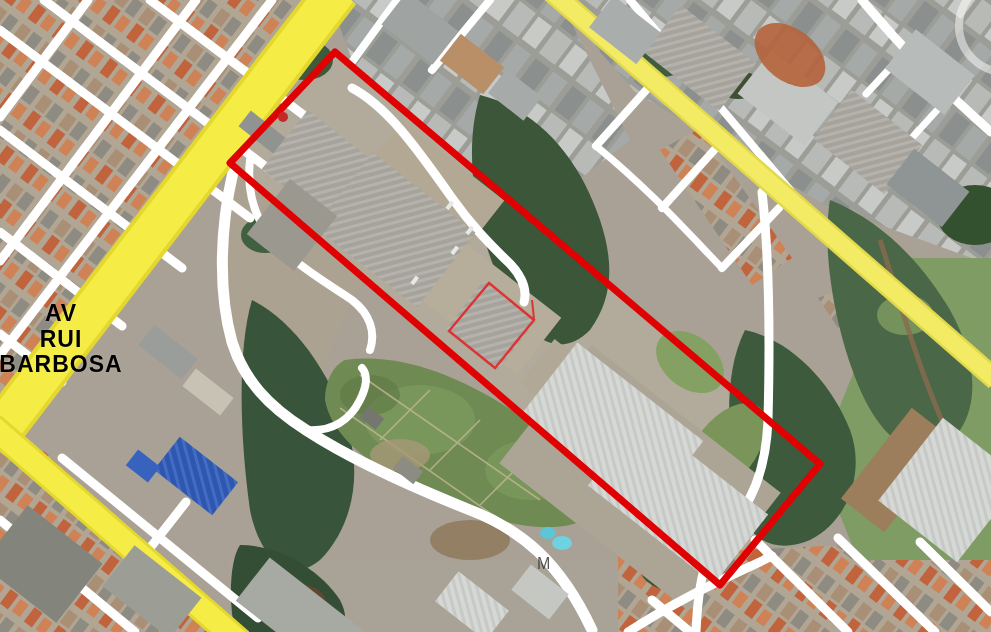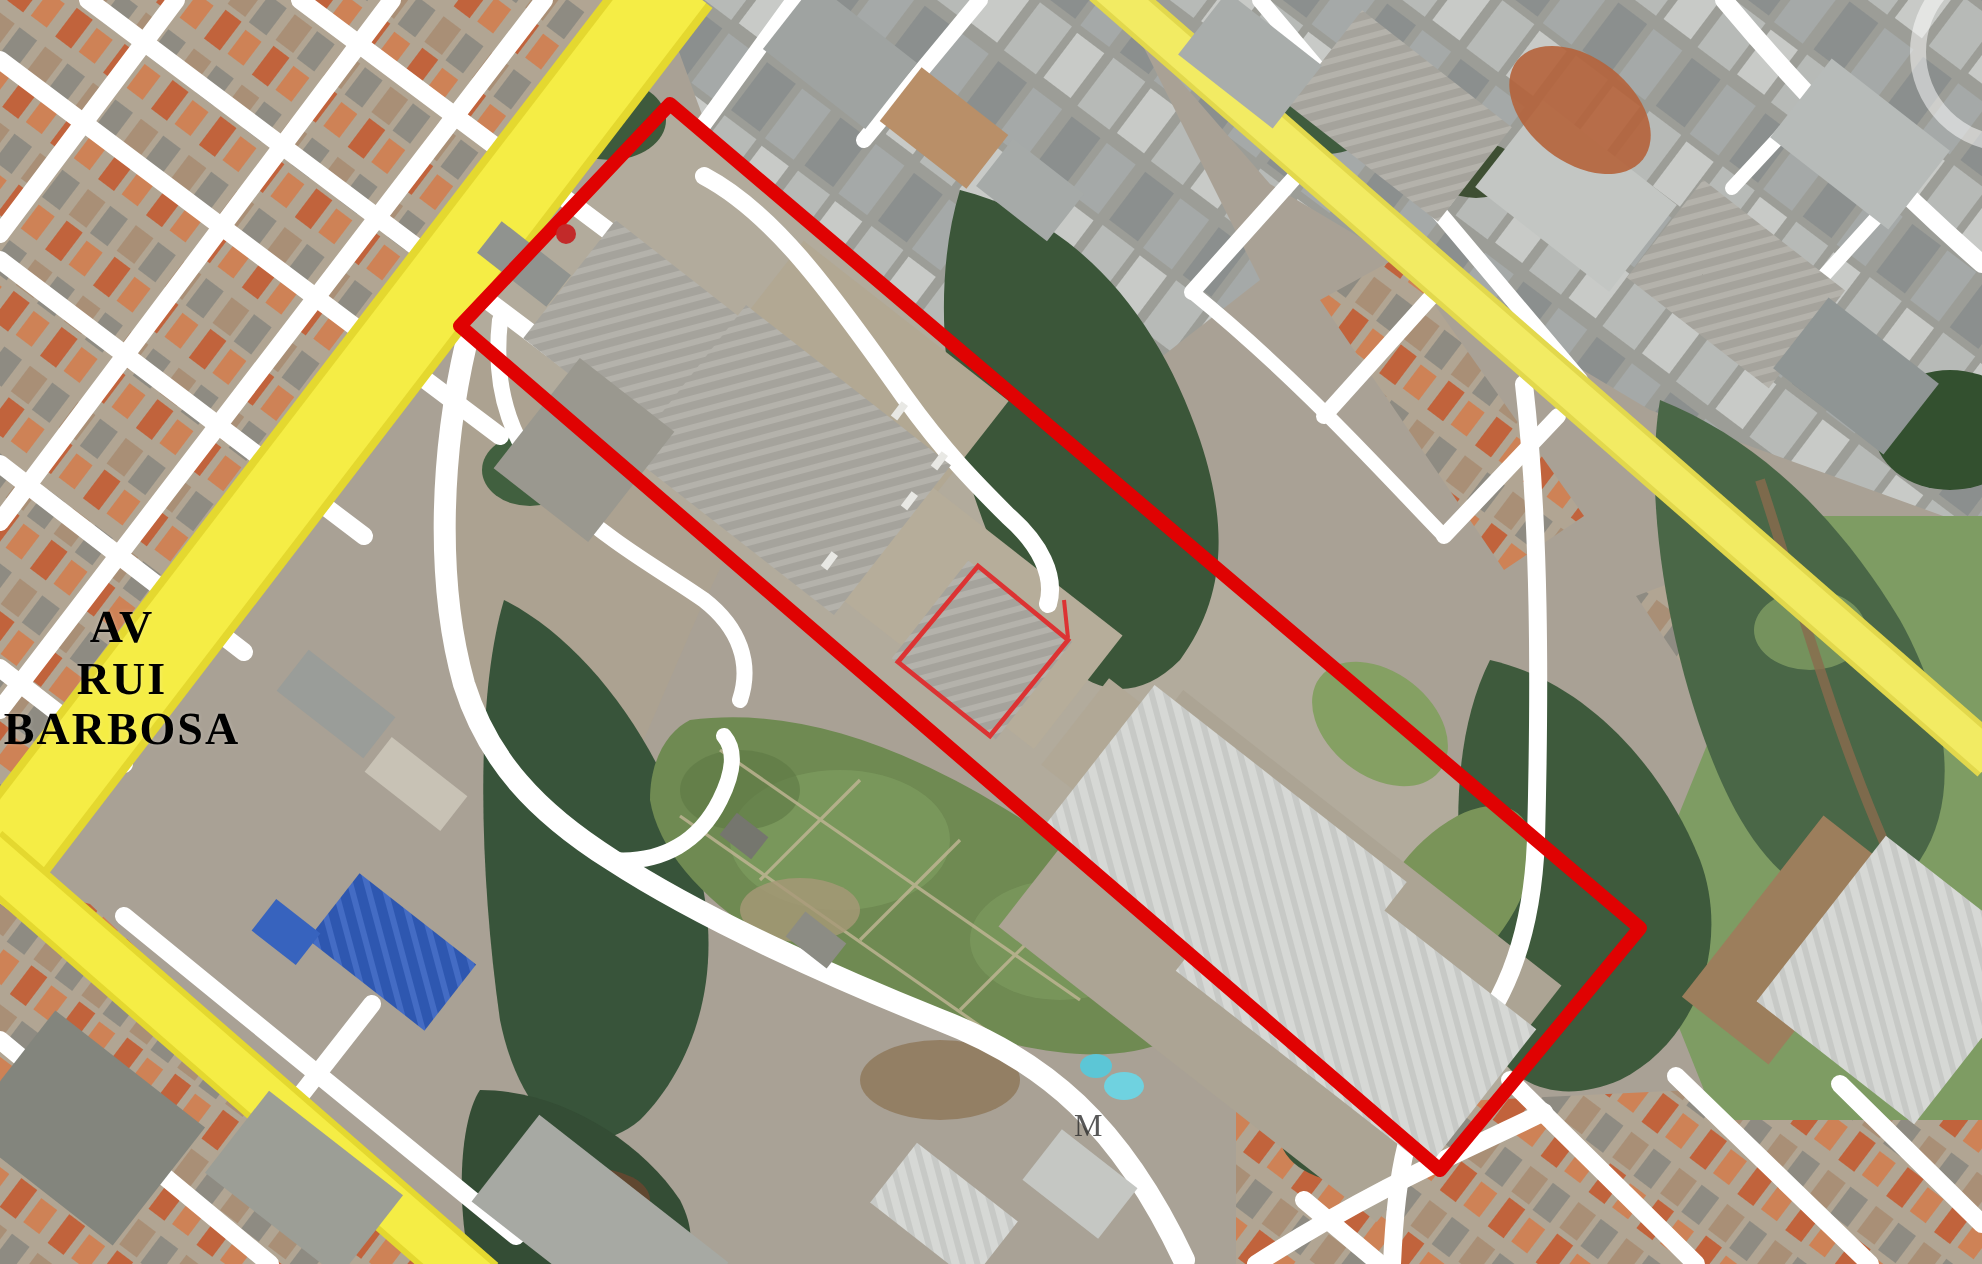--- a/index.html
+++ b/index.html
@@ -1,18 +1,18 @@
 <!DOCTYPE html>
 <html><head>
 <meta charset="utf-8">
 <style>
   html,body{margin:0;padding:0;background:#222;}
   .stage{
     position:relative;width:991px;height:632px;overflow:hidden;
-    font-family:Liberation Serif, serif;background:#a9a195;
+    font-family:Liberation Sans, sans-serif;background:#a9a195;
   }
   .stage svg{position:absolute;left:0;top:0;display:block;}
   .road-label{
     position:absolute;left:-2px;top:301px;width:126px;
     text-align:center;font-weight:bold;font-size:23px;line-height:25.5px;
     letter-spacing:1px;color:#000;white-space:pre-line;
     text-shadow:0 0 2px rgba(255,255,255,0.25);
   }
   .m-mark{
     position:absolute;left:537px;top:555px;font-size:16px;font-weight:400;

